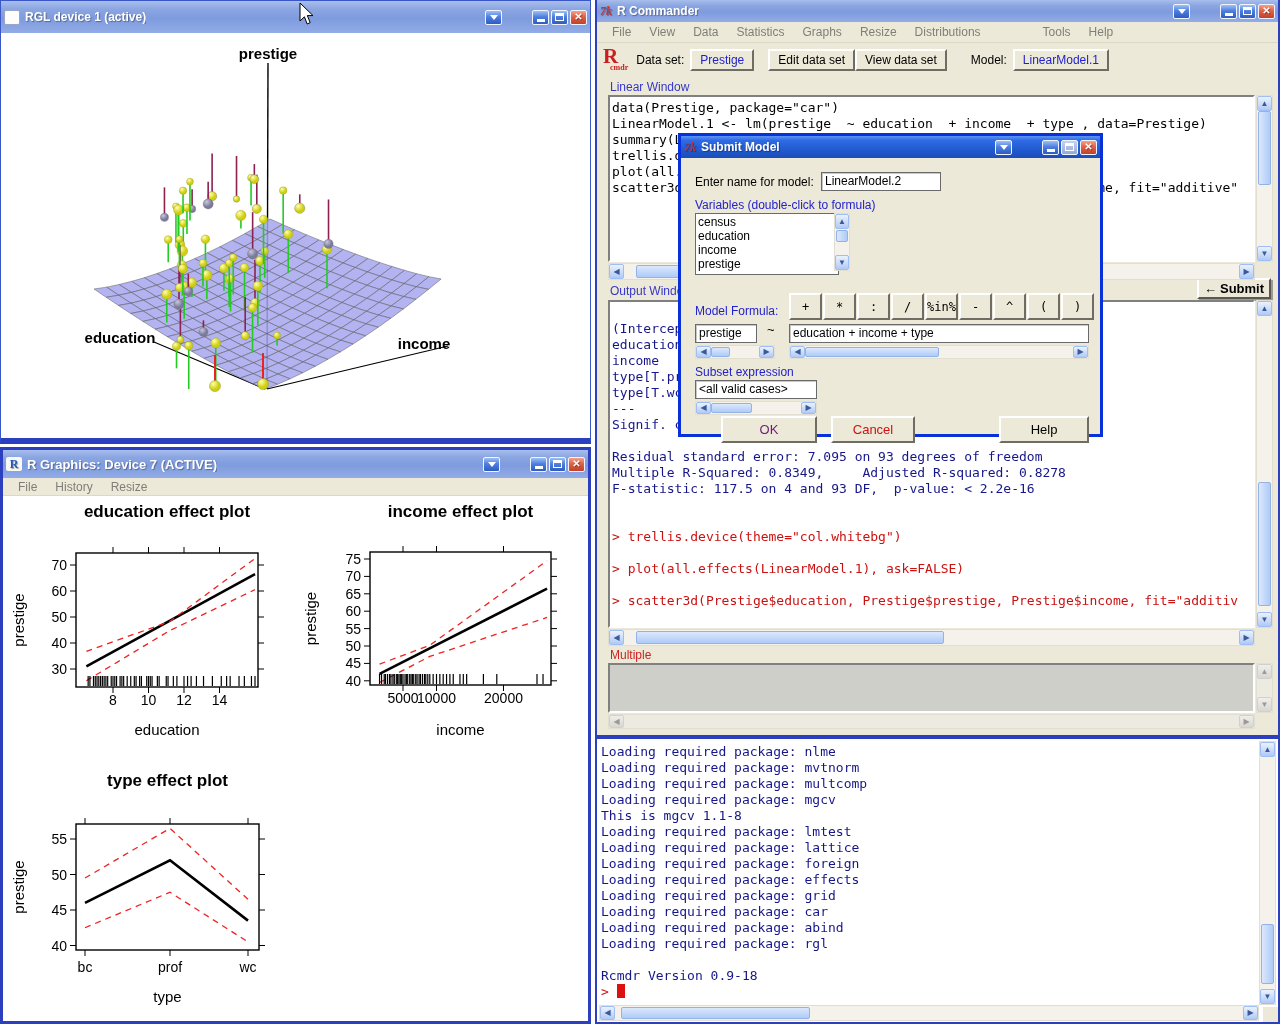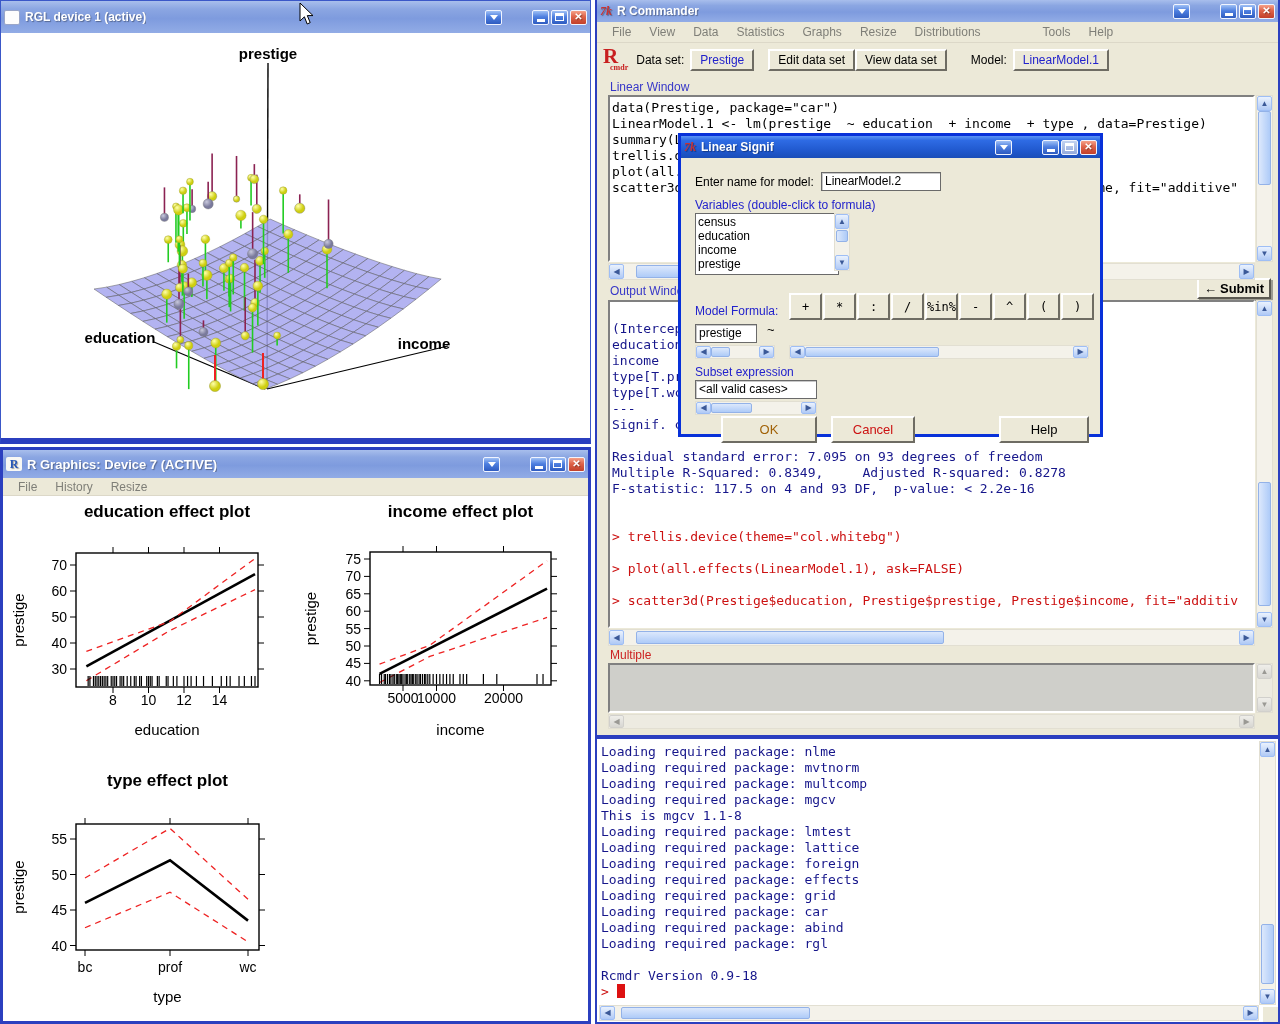--- a/index.html
+++ b/index.html
@@ -64,21 +64,21 @@
   .sb-disabled .sb-arrow{filter:grayscale(1);opacity:.55}
   .sb-disabled{background:#EDEBE1}
   
   .dlg-label{font-size:12px;color:#2222CC;position:absolute;white-space:nowrap}
   .tk-input{position:absolute;background:#fff;border:1px solid #6A6A6A;box-shadow:inset 1px 1px 0 #c8c8c8;
             font-size:12px;padding:1px 3px;box-sizing:border-box;white-space:nowrap;overflow:hidden;
             font-family:"Liberation Sans",sans-serif}
   .op-btn{position:absolute;width:33px;height:27px;display:flex;align-items:center;justify-content:center;
           font-size:12px;font-family:"DejaVu Sans Mono",monospace}
   .dlg-btn{position:absolute;display:flex;align-items:center;justify-content:center;font-size:13px;height:27px}
-  .ok-text{color:#a16207;font-weight:normal}
+  .ok-text{color:#701a75;font-weight:normal}
   .cancel-text{color:#CC1111}
   .listbox{position:absolute;background:#fff;border:1px solid #6A6A6A;font-size:12px;
            font-family:"Liberation Sans",sans-serif;overflow:hidden;padding:1px 2px}
   .listbox div{height:14px;line-height:14px}
   
   .submit-btn{position:absolute;background:#ECE9D8;border-top:2px solid #FFF;border-left:2px solid #FFF;
               border-right:2px solid #5A5850;border-bottom:2px solid #5A5850;font-weight:bold;font-size:13px;
               padding:0 5px;height:21px;display:flex;align-items:center;gap:3px;box-sizing:border-box;
               box-shadow:2px 2px 0 rgba(60,60,60,.45)}
   .submit-btn span{}
@@ -774,21 +774,21 @@
     <div class="scrollbar" style="left: 2px; top: 266px; width: 660px; height: 16px;">
       <div class="sb-arrow" style="left: 0px; top: 0px; width: 15px; height: 14px;">◀</div>
       <div class="sb-arrow" style="left: 643px; top: 0px; width: 15px; height: 14px;">▶</div>
       <div class="sb-thumb h" style="top: 1px; left: 21.28px; height: 12px; width: 188.4px;"></div>
     </div>
   </div>
 
 <div class="window" id="lm-dialog" style="left:678px;top:133px;width:425px;height:304px;border:3px solid #0831D9;background:#ECE9D8;z-index:50">
   <div class="titlebar tb-active" style="height:22px;font-size:12px">
     <span class="tk-glyph">7k</span>
-    <span class="tb-title">Linear Signif</span>
+    <span class="tb-title">Submit Model</span>
     <span class="tb-btns">
       <span class="tb-btn tb-blue">
           <span class="g-tri"></span>
         </span>
       <span class="dd-gap"></span>
       <span class="tb-btn tb-blue">
           <span class="g-min"></span>
         </span>
       <span class="tb-btn tb-pale">
           <span class="g-max"></span>
@@ -815,20 +815,21 @@
         <button class="tk-btn op-btn" style="left: 176px; top: 135px;">:</button>
         <button class="tk-btn op-btn" style="left: 210px; top: 135px;">/</button>
         <button class="tk-btn op-btn" style="left: 244px; top: 135px;">%in%</button>
         <button class="tk-btn op-btn" style="left: 278px; top: 135px;">-</button>
         <button class="tk-btn op-btn" style="left: 312px; top: 135px;">^</button>
         <button class="tk-btn op-btn" style="left: 346px; top: 135px;">(</button>
         <button class="tk-btn op-btn" style="left: 380px; top: 135px;">)</button>
       </div>
     <div class="tk-input" style="left:14px;top:166px;width:62px;height:19px">prestige</div>
     <span style="position:absolute;left:86px;top:164px;font-size:13px">~</span>
+    <div class="tk-input" style="left:108px;top:166px;width:300px;height:19px">education + income + type</div>
     <span class="dlg-label" style="left:14px;top:207px">Subset expression</span>
     <div class="tk-input" style="left:14px;top:222px;width:122px;height:19px">&lt;all valid cases&gt;</div>
     <button class="tk-btn dlg-btn ok-text" style="left:40px;top:258px;width:96px">OK</button>
     <button class="tk-btn dlg-btn cancel-text" style="left:150px;top:258px;width:84px">Cancel</button>
     <button class="tk-btn dlg-btn" style="left:318px;top:258px;width:90px">Help</button>
   <div class="scrollbar" style="left: 153px; top: 55px; width: 16px; height: 58px;">
         <div class="sb-arrow" style="left: 0px; top: 0px; width: 14px; height: 15px;">▲</div>
         <div class="sb-arrow" style="left: 0px; top: 41px; width: 14px; height: 15px;">▼</div>
         <div class="sb-thumb" style="left: 1px; top: 16.3px; width: 12px; height: 11.7px;"></div>
       </div>

